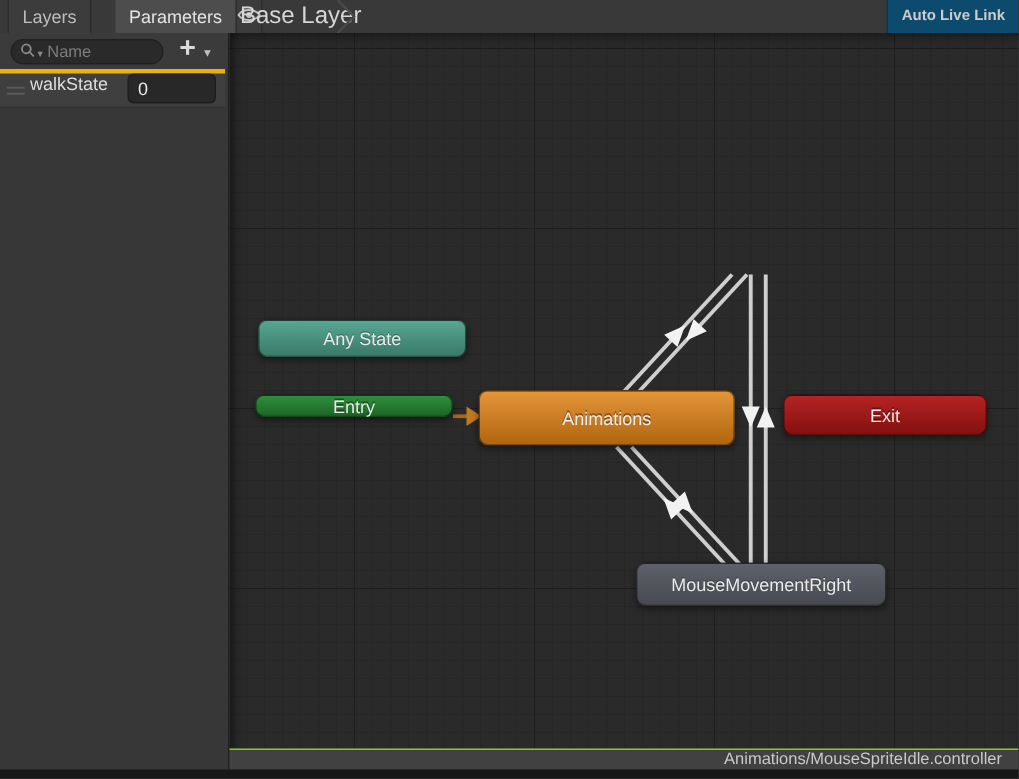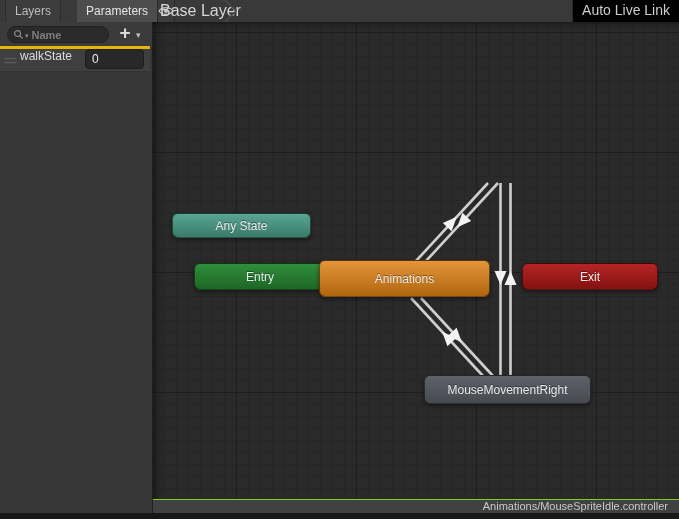--- a/index.html
+++ b/index.html
@@ -13,31 +13,31 @@
   .tab { height:22px; line-height:22px; padding:0 9px; font-size:12px; color:#bdbdbd;
          background:#3c3c3c; border-right:1px solid #2c2c2c; white-space:nowrap;margin-left:16px; }
   .tab.first { border-left:1px solid #2c2c2c; margin-left:5px; }
   .tab.active { background:#4d4d4d; color:#e4e4e4; }
   .eye-btn { width:24px; height:22px; display:flex; align-items:center; justify-content:center;
              background:#3c3c3c; border-right:1px solid #2c2c2c; }
   .breadcrumb { position:absolute; left:160px; top:0; height:22px; line-height:22px;
                 font-size:16px; color:#d6d6d6; }
   .crumb-chevron { position:absolute; left:224px; top:0; }
   .auto-live { position:absolute; right:0; top:0; height:22px; line-height:21px; padding:0 9px;
-               background:#000000; border-left:1px solid #2c2c2c; font-size:14px; color:#cccccc; }
+               background:#0c4a6e; border-left:1px solid #2c2c2c; font-size:10px; color:#cccccc;font-weight:bold; }
 
   
   .sidepanel { position:absolute; left:0; top:22px; width:153px; height:491px;
                background:#373737; border-right:1px solid #1f1f1f; }
   .search-row { position:relative; height:24px; background:#3b3b3b; }
   .search-pill { position:absolute; left:7px; top:4px; width:102px; height:17px; background:#2a2a2a;
                  border:1px solid #212121; border-radius:9px; display:flex; align-items:center;
                  padding:0 5px; }
   .search-pill input { flex:1; min-width:0; background:transparent; border:none; outline:none;
-                       color:#c8c8c8; font-size:11px; font-family:"Liberation Sans",sans-serif;font-weight:bold; }
+                       color:#c8c8c8; font-size:11px; font-family:"Liberation Sans",sans-serif; }
   .search-pill input::placeholder { color:#7d7d7d; }
   .search-caret { font-size:7px; color:#8a8a8a; margin:2px 3px 0 1px; }
   .add-btn { position:absolute; left:114px; top:-1px; width:22px; height:24px; color:#dadada;
              font-size:19px; line-height:24px; text-align:center; font-weight:bold; }
   .add-caret { position:absolute; left:136px; top:0; height:24px; line-height:26px;
                color:#bfbfbf; font-size:9px; }
   .param-row { position:absolute; left:0; top:24px; width:150px; height:26px; background:#3f3f3f;
                border-top:3px solid #eab308; border-bottom:1px solid #333333;
                display:flex; }
   .drag-handle { padding:0 3px 0 4px; display:flex; align-items:center; }
@@ -63,22 +63,22 @@
   .tarrow { fill:#f2f2f2; }
 
   .node { position:absolute; border-radius:6px; display:flex; align-items:center;
           justify-content:center; font-size:12px; color:#ebebeb;
           text-shadow:0 -1px 0 rgba(0,0,0,.4); border:1px solid rgba(0,0,0,.5);
           box-shadow:0 2px 4px rgba(0,0,0,.45); }
   .node-mml   { left:271px; top:132px; width:167px; height:29px;
                 background:linear-gradient(#5e6169,#474a51); }
   .node-any   { left:19px;  top:191px; width:139px; height:25px;
                 background:linear-gradient(#58a693,#3a7a69); }
-  .node-entry { left:17px;  top:241px; width:132px; height:27px;
-                background:linear-gradient(#2f8f3c,#1d6626);margin-left:24px; }
+  .node-entry { left:17px;  top:241px; width:132px; height:15px;
+                background:linear-gradient(#2f8f3c,#1d6626); }
   .node-anim  { left:166px; top:238px; width:171px; height:37px;
                 background:linear-gradient(#e4953a,#b0660e); }
   .node-exit  { left:369px; top:241px; width:136px; height:27px;
                 background:linear-gradient(#b52424,#851111); }
   .node-mmr   { left:271px; top:353px; width:167px; height:29px;
                 background:linear-gradient(#5e6169,#474a51); }
 
   
   .statusbar { position:absolute; left:153px; top:499px; width:526px; height:14px;
                background:#414141; border-top:1px solid #84cc16; color:#c9c9c9; font-size:11px;

